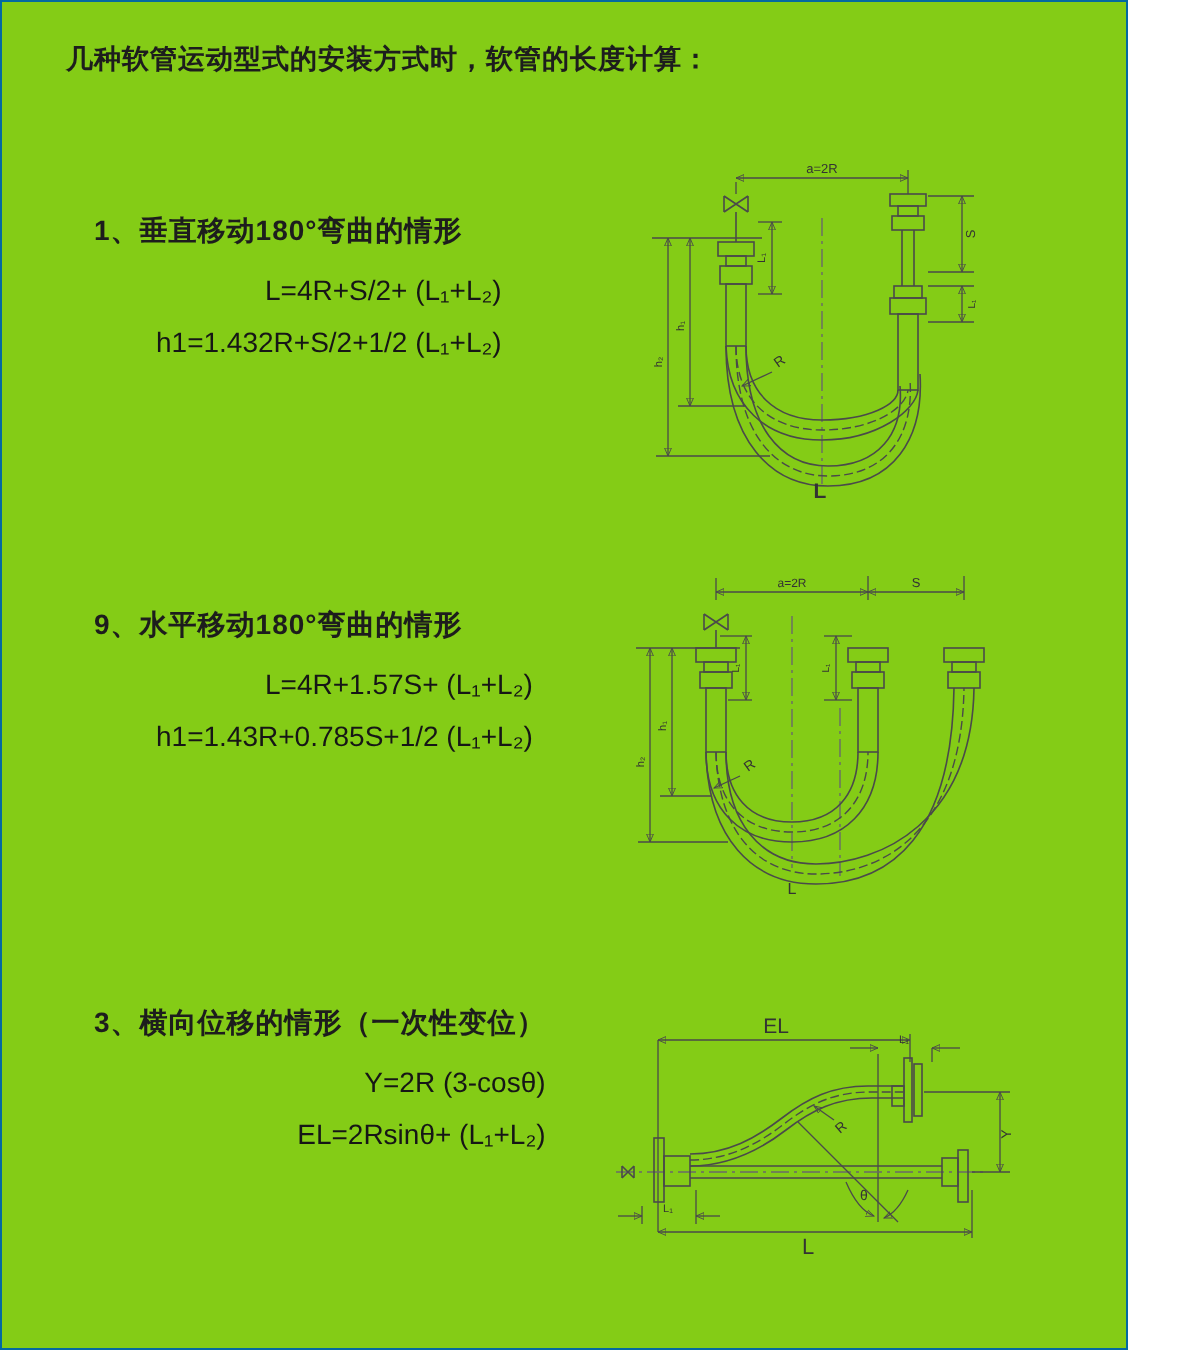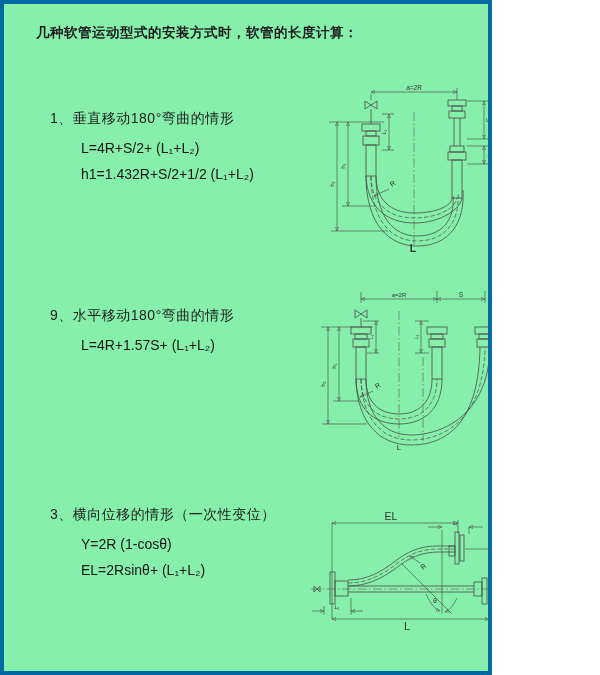--- a/index.html
+++ b/index.html
@@ -1,24 +1,24 @@
 <!DOCTYPE html>
 <html><head>
 <meta charset="utf-8">
 <style>
   html,body { margin:0; padding:0; background:#ffffff; }
   .page {
-    position:relative; width:492px; height:675px; background:#86efac;
-    border:4px solid #0369a1; box-sizing:border-box; overflow:hidden;
+    position:relative; width:564px; height:675px; background:#84cc16;
+    border:1px solid #0369a1; box-sizing:border-box; overflow:hidden;
     font-family:"Liberation Sans","DejaVu Sans",sans-serif; color:#1d1d1d;
   }
   .title { position:absolute; left:32px; top:20px; font-size:13.5px; font-weight:bold; letter-spacing:.5px; }
   .sec { position:absolute; left:46px; }
-  .sec-heading { font-size:14px; font-weight:normal; height:20px; margin-bottom:6px; letter-spacing:.5px; }
-  .formula { font-size:14px; line-height:25.5px; padding-left:31px; white-space:pre; color:#161616; }
+  .sec-heading { font-size:14px; font-weight:bold; height:20px; margin-bottom:6px; letter-spacing:.5px; }
+  .formula { font-size:14px; line-height:25.5px; padding-left:31px; white-space:pre; color:#161616;text-align:right; }
   svg.diag { position:absolute; overflow:visible; }
   svg.diag path, svg.diag line, svg.diag rect { stroke:#4a4a4a; stroke-width:.8; fill:none; }
   svg.diag .dim  { stroke-width:.65; }
   svg.diag .cl   { stroke:#6a6a6a; stroke-width:.7; stroke-dasharray:9 2.5 1.5 2.5; }
   svg.diag .hdash{ stroke-dasharray:4.5 2; stroke-width:.7; }
   svg.diag text  { stroke:none; fill:#333; font-family:"Liberation Sans","DejaVu Sans",sans-serif; }
 </style>
 </head>
 <body>
 
@@ -28,25 +28,26 @@
 
   <section class="sec" style="top:106px">
     <div class="sec-heading">1、垂直移动180°弯曲的情形</div>
     <div class="formula">L=4R+S/2+ (L₁+L₂)</div>
     <div class="formula">h1=1.432R+S/2+1/2 (L₁+L₂)</div>
   </section>
 
   <section class="sec" style="top:303px">
     <div class="sec-heading">9、水平移动180°弯曲的情形</div>
     <div class="formula">L=4R+1.57S+ (L₁+L₂)</div>
+    <div class="formula">h1=1.43R+0.785S+1/2 (L₁+L₂)</div>
   </section>
 
   <section class="sec" style="top:502px">
     <div class="sec-heading">3、横向位移的情形（一次性变位）</div>
-    <div class="formula">Y=2R (1-cosθ)</div>
+    <div class="formula">Y=2R (3-cosθ)</div>
     <div class="formula">EL=2Rsinθ+ (L₁+L₂)</div>
   </section>
 
   <svg class="diag" style="left:322px;top:80px" width="180" height="172" viewBox="0 0 180 172">
     <defs>
       <marker id="m1a" viewBox="0 0 8 8" refX="7" refY="4" markerWidth="7" markerHeight="7" orient="auto-start-reverse">
         <path d="M0,1 L7,4 L0,7 z" fill="#4a4a4a" stroke="none"></path>
       </marker>
       <pattern id="hp1" width="3.5" height="3.5" patternUnits="userSpaceOnUse">
         <path d="M0,0 L3.5,3.5 M3.5,0 L0,3.5" stroke="#6e6e6e" stroke-width=".5"></path>

